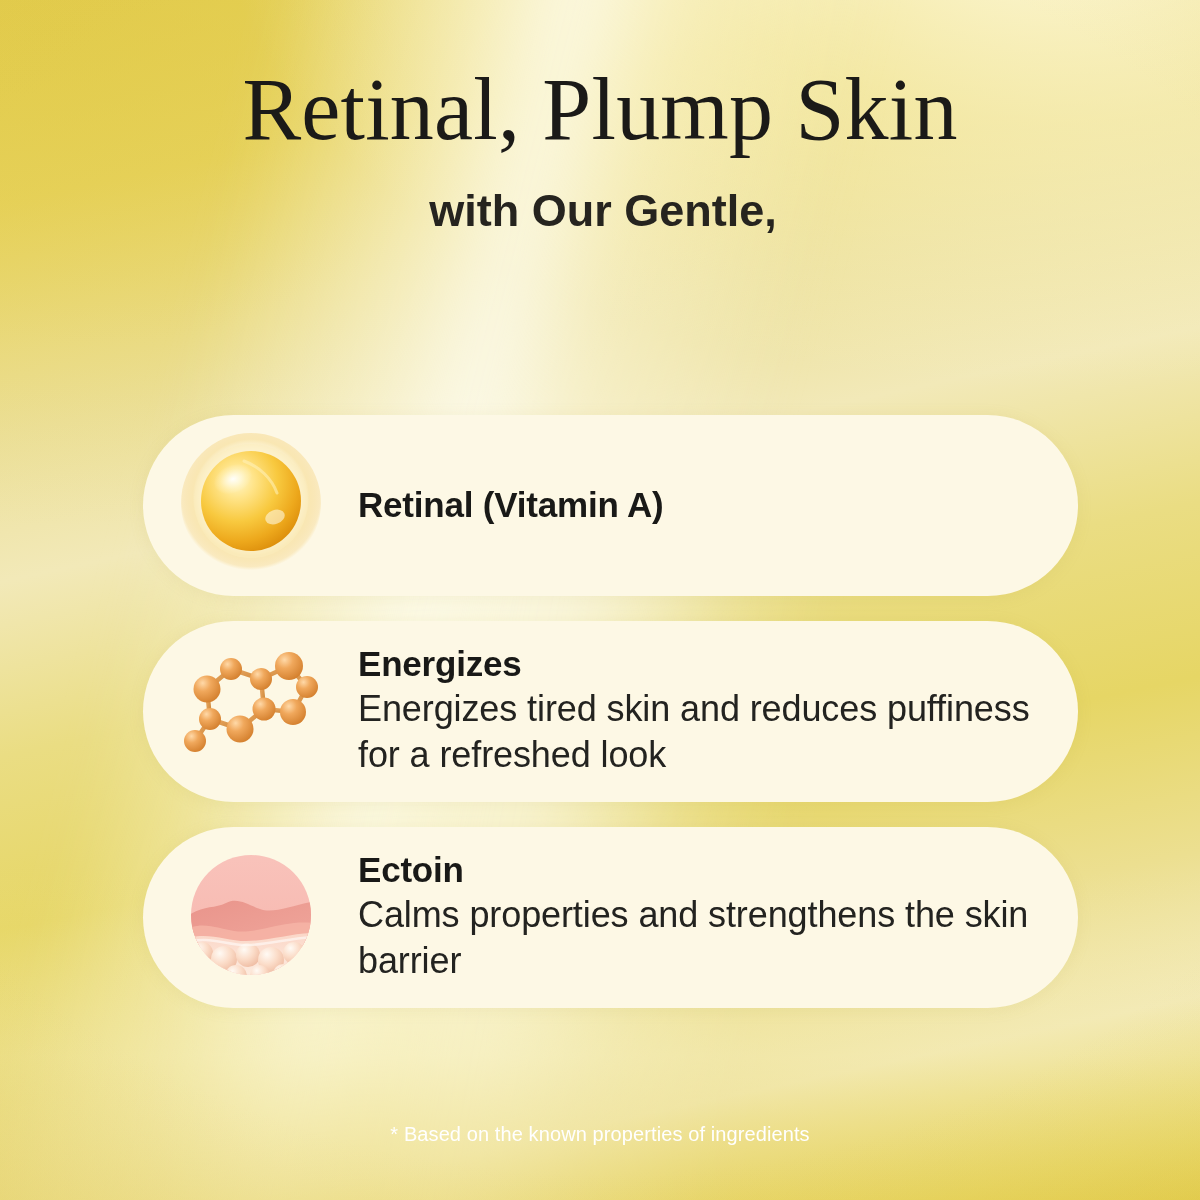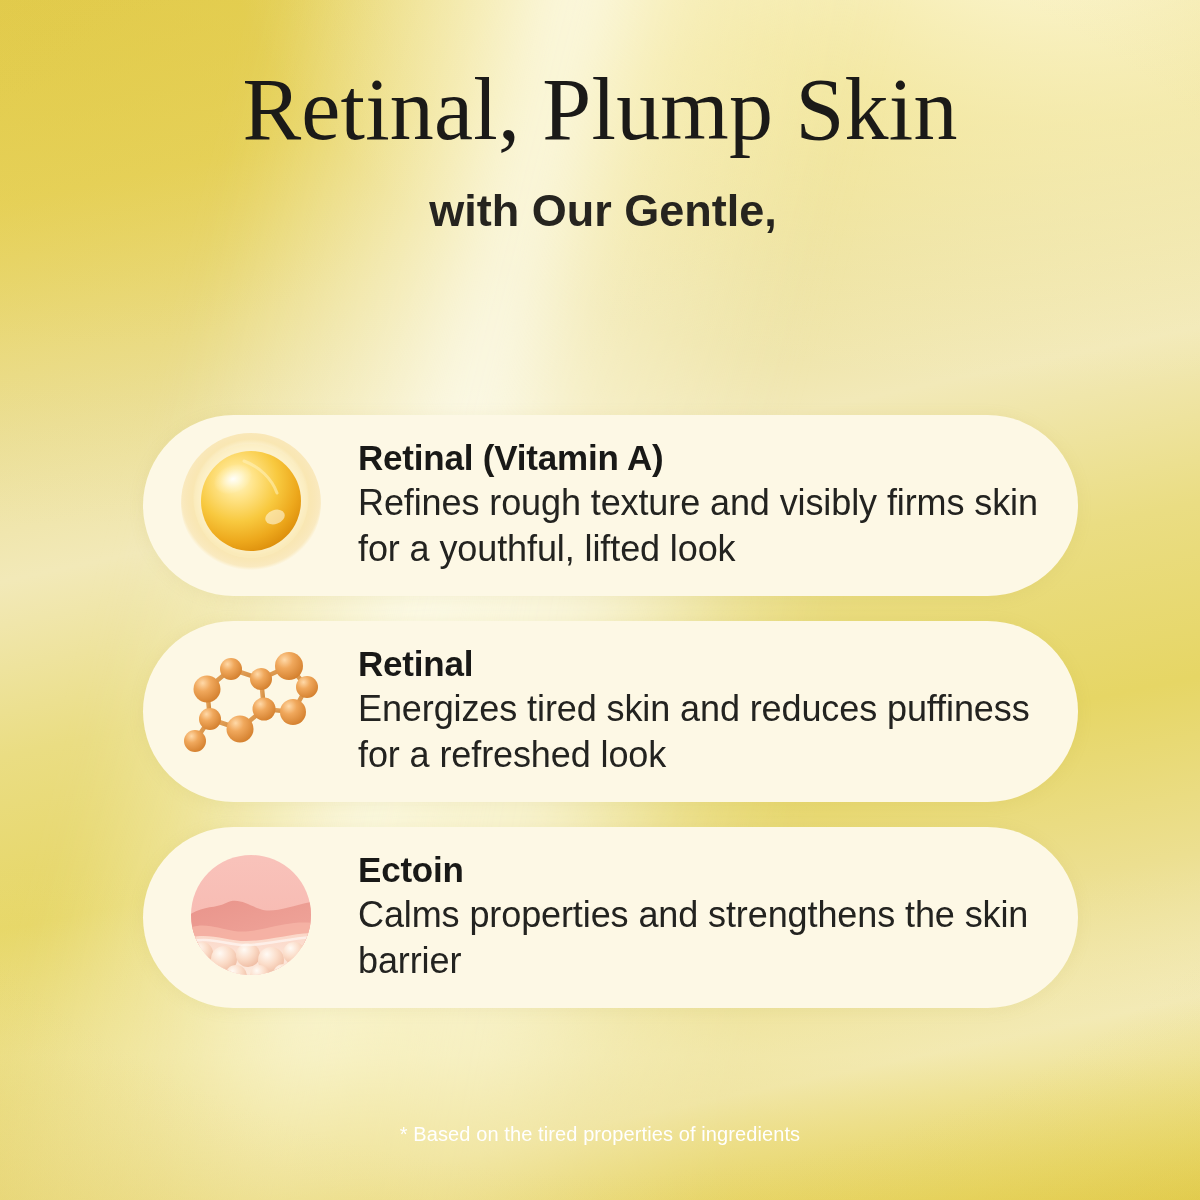--- a/index.html
+++ b/index.html
@@ -232,24 +232,20 @@
             <circle cx="75" cy="70" r="57" fill="#fcedbd" opacity="0.55"></circle>
             <circle cx="75" cy="70" r="50" fill="url(#ball1)"></circle>
             <path d="M25 78a50 50 0 0 0 100 -6 50 50 0 0 1 -100 6z" fill="url(#rim1)"></path>
             <ellipse cx="57" cy="48" rx="20" ry="14" fill="url(#spec1)" transform="rotate(-24 57 48)"></ellipse>
             <ellipse cx="99" cy="86" rx="10" ry="7" fill="#fffdf0" opacity="0.55" transform="rotate(-20 99 86)"></ellipse>
             <path d="M68 30 C84 36 96 48 101 62" stroke="#fff3bd" stroke-width="3" fill="none" opacity="0.55" stroke-linecap="round"></path>
           </svg>
         </div>
         <div class="card-text">
           <div class="card-title">Retinal (Vitamin A)</div>
-          <div class="card-desc">
-            <span>Refines rough texture and visibly firms</span>
-            <span>skin for a youthful, lifted look</span>
-          </div>
         </div>
       </div>
 
       <div class="card">
         <div class="icon-wrap">
           <svg width="150" height="150" viewBox="0 0 150 150" aria-hidden="true">
             <defs>
               <radialGradient id="atom" cx="34%" cy="28%" r="76%">
                 <stop offset="0%" stop-color="#ffd9a8"></stop>
                 <stop offset="40%" stop-color="#f0a85c"></stop>
@@ -281,21 +277,21 @@
               <circle cx="64" cy="92" r="13.5" fill="url(#atom)"></circle>
               <circle cx="34" cy="82" r="11" fill="url(#atom)"></circle>
               <circle cx="113" cy="29" r="14" fill="url(#atom)"></circle>
               <circle cx="131" cy="50" r="11" fill="url(#atom)"></circle>
               <circle cx="117" cy="75" r="13" fill="url(#atom)"></circle>
               <circle cx="19" cy="104" r="11" fill="url(#atom)"></circle>
             </g>
           </svg>
         </div>
         <div class="card-text">
-          <div class="card-title">Retinal</div>
+          <div class="card-title">Energizes</div>
           <div class="card-desc">
             <span>Energizes tired skin and reduces</span>
             <span>puffiness for a refreshed look</span>
           </div>
         </div>
       </div>
 
       <div class="card">
         <div class="icon-wrap">
           <svg width="150" height="150" viewBox="0 0 150 150" aria-hidden="true">
@@ -345,16 +341,16 @@
           <div class="card-title">Ectoin</div>
           <div class="card-desc">
             <span>Calms properties and strengthens the</span>
             <span>skin barrier</span>
           </div>
         </div>
       </div>
 
     </div>
 
-    <div class="footnote">* Based on the tired properties of ingredients</div>
+    <div class="footnote">* Based on the known properties of ingredients</div>
 
   </div>
 </div>
 
 </body></html>

